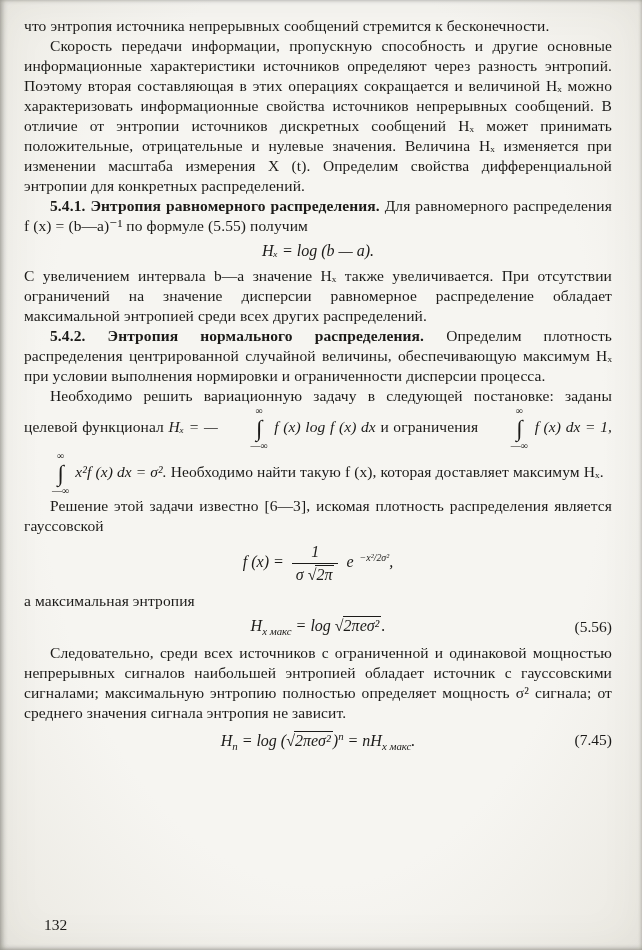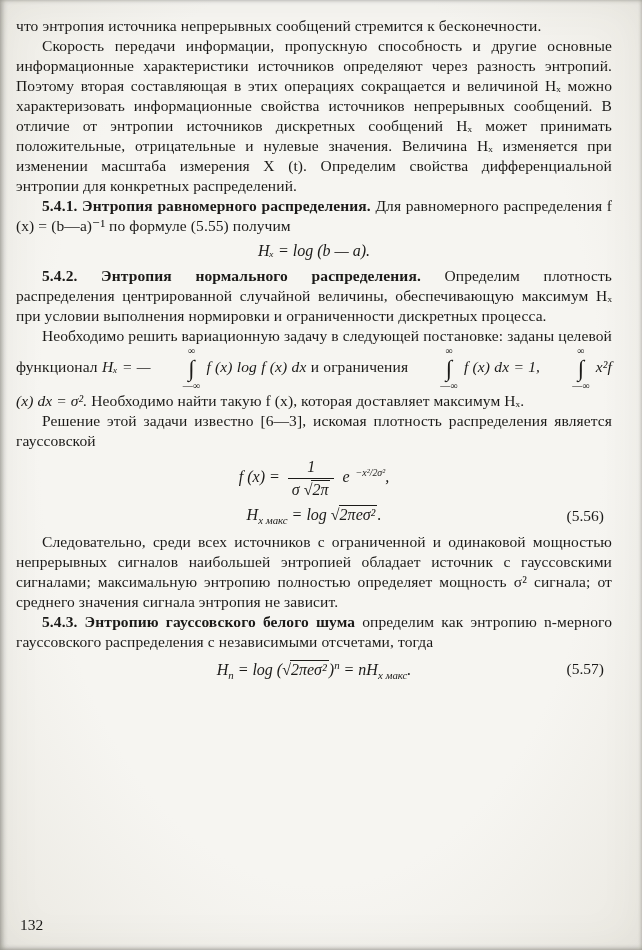--- a/index.html
+++ b/index.html
@@ -5,21 +5,21 @@
   html, body { margin: 0; padding: 0; }
   body {
     width: 642px; height: 950px;
     background: #e9e7e1;
     font-family: "Liberation Serif", "DejaVu Serif", "DejaVu Sans", serif;
     color: #1b1a18;
   }
   .page {
     box-sizing: border-box;
     width: 642px; height: 950px;
-    padding: 16px 30px 44px 16px;
+    padding: 16px 30px 44px 24px;
     overflow: hidden;
     position: relative;
     background: radial-gradient(ellipse at 50% 45%, #f6f5f1 62%, #ebe9e2 100%);
     box-shadow: inset 3px 0 5px rgba(60,58,50,.30),
                 inset -1px 0 3px rgba(60,58,50,.14),
                 inset 0 -2px 4px rgba(60,58,50,.16),
                 inset 0 0 45px rgba(90,85,70,.07);
   }
   .para {
     margin: 0;
@@ -32,21 +32,21 @@
   .head { font-weight: bold; margin-top: 48px; }
   .eq {
     position: relative;
     text-align: center;
     font-style: italic;
     font-size: 16px;
     margin: 6px 0;
   }
   .eqnum {
     position: absolute;
-    right: 8px; top: 50%;
+    right: 0; top: 50%;
     transform: translateY(-50%);
     font-style: normal;
     font-size: 15.5px;
   }
   .mi { font-style: italic; }
   
   .int {
     display: inline-flex;
     flex-direction: column;
     align-items: center;
@@ -69,62 +69,63 @@
   .frac .den { display: block; padding: 1px 4px 0 4px; }
   
   .sqrt { white-space: nowrap; }
   .rsign { letter-spacing: -1px; }
   .rbar { border-top: 1.3px solid #1b1a18; padding: 0 2px 0 1px; }
   sup.exp { font-size: 0.62em; margin-left: 6px; }
   sub.vsub { font-size: 0.68em; }
   sup.vsup { font-size: 0.68em; }
   .pagenum {
     position: absolute;
-    left: 20px; bottom: 16px;
+    left: 44px; bottom: 16px;
     font-size: 15.5px;
   }
 </style>
 </head>
 <body>
 
 <div class="page">
 
   <p class="para">что энтропия источника непрерывных сообщений стремится к бесконечности.</p>
 
   <p class="para indent">Скорость передачи информации, пропускную способность и другие основные информационные характеристики источников определяют через разность энтропий. Поэтому вторая составляющая в этих операциях сокращается и величиной Hₓ можно характеризовать информационные свойства источников непрерывных сообщений. В отличие от энтропии источников дискретных сообщений Hₓ может принимать положительные, отрицательные и нулевые значения. Величина Hₓ изменяется при изменении масштаба измерения X (t). Определим свойства дифференциальной энтропии для конкретных распределений.</p>
 
   <p class="para indent"><b class="head">5.4.1. Энтропия равномерного распределения.</b><span> Для равномерного распределения f (x) = (b—a)⁻¹ по формуле (5.55) получим</span></p>
 
   <div class="eq"><span class="mi">Hₓ = log (b — a).</span></div>
 
+  <p class="para">С увеличением интервала b—a значение Hₓ также увеличивается. При отсутствии ограничений на значение дисперсии равномерное распределение обладает максимальной энтропией среди всех других распределений.</p>
 
-  <p class="para indent"><b class="head">5.4.2. Энтропия нормального распределения.</b><span> Определим плотность распределения центрированной случайной величины, обеспечивающую максимум Hₓ при условии выполнения нормировки и ограниченности дискретных процесса.</span></p>
+  <p class="para indent"><b class="head">5.4.2. Энтропия нормального распределения.</b><span> Определим плотность распределения центрированной случайной величины, обеспечивающую максимум Hₓ при условии выполнения нормировки и ограниченности дисперсии процесса.</span></p>
 
   <p class="para indent"><span>Необходимо решить вариационную задачу в следующей постановке: заданы целевой функционал </span><span class="mi">Hₓ = — </span><span class="int">
         <span class="lim">∞</span>
         <span class="sign">∫</span>
         <span class="lim">—∞</span>
       </span><span class="mi"> f (x) log f (x) dx</span><span> и ограничения </span><span class="int">
         <span class="lim">∞</span>
         <span class="sign">∫</span>
         <span class="lim">—∞</span>
       </span><span class="mi"> f (x) dx = 1, </span><span class="int">
         <span class="lim">∞</span>
         <span class="sign">∫</span>
         <span class="lim">—∞</span>
       </span><span class="mi"> x²f (x) dx = σ². </span><span>Необходимо найти такую f (x), которая доставляет максимум Hₓ.</span></p>
 
   <p class="para indent">Решение этой задачи известно [6—3], искомая плотность распределения является гауссовской</p>
 
   <div class="eq"><span class="mi">f (x) = </span><span class="frac"><span class="num">1</span><span class="den"><span>σ </span><span class="sqrt"><span class="rsign">√</span><span class="rbar">2π</span></span></span></span><span class="mi"> e</span><sup class="exp">−x²/2σ²</sup><span class="mi">,</span></div>
 
+  <p class="para">а максимальная энтропия</p>
 
   <div class="eq"><span><span class="mi">H</span><sub class="vsub">x макс</sub><span class="mi"> = log </span><span class="sqrt"><span class="rsign">√</span><span class="rbar">2πeσ²</span></span><span class="mi">.</span></span><span class="eqnum">(5.56)</span></div>
 
   <p class="para indent">Следовательно, среди всех источников с ограниченной и одинаковой мощностью непрерывных сигналов наибольшей энтропией обладает источник с гауссовскими сигналами; максимальную энтропию полностью определяет мощность σ² сигнала; от среднего значения сигнала энтропия не зависит.</p>
 
-  <p class="para indent"><b class="head">5.4.3. Энтропию гауссовского белого шума</b><span> определим как энтропию n-мерного гауссовского распределения с независимыми отсчетами, тогда</span></p>
 
-  <div class="eq"><span><span class="mi">H</span><sub class="vsub">n</sub><span class="mi"> = log (</span><span class="sqrt"><span class="rsign">√</span><span class="rbar">2πeσ²</span></span><span class="mi">)</span><sup class="vsup">n</sup><span class="mi"> = nH</span><sub class="vsub">x макс</sub><span class="mi">.</span></span><span class="eqnum">(5.57)</span></div>
+  <div class="eq"><span><span class="mi">H</span><sub class="vsub">n</sub><span class="mi"> = log (</span><span class="sqrt"><span class="rsign">√</span><span class="rbar">2πeσ²</span></span><span class="mi">)</span><sup class="vsup">n</sup><span class="mi"> = nH</span><sub class="vsub">x макс</sub><span class="mi">.</span></span><span class="eqnum">(7.45)</span></div>
 
   <div class="pagenum">132</div>
 
 </div>
 
 </body></html>

